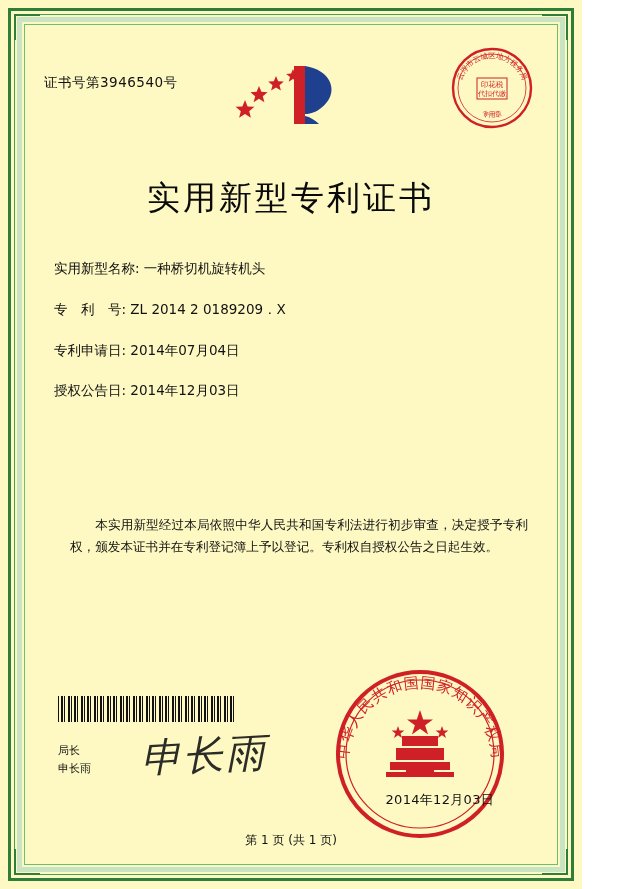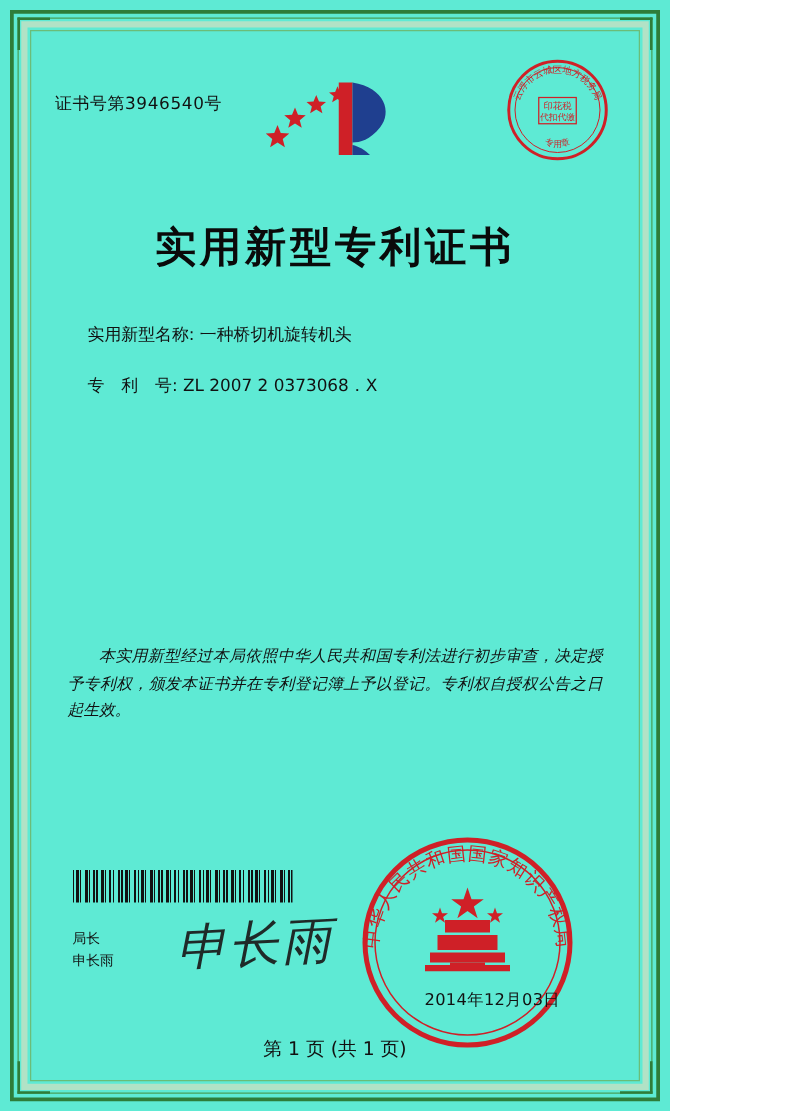--- a/index.html
+++ b/index.html
@@ -9,23 +9,23 @@
   body {
     width: 630px;
     height: 889px;
     background: #ffffff;
     font-family: "DejaVu Sans", sans-serif;
     overflow: hidden;
   }
 
   .page {
     position: relative;
-    width: 536px;
+    width: 582px;
     height: 889px;
-    background: #5eead4;
+    background: #fef9c3;
     box-sizing: border-box;
   }
 
   
   .border-outer {
     position: absolute;
     left: 8px;
     top: 8px;
     right: 8px;
     bottom: 8px;
@@ -111,33 +111,32 @@
   }
 
   
   .doc-title {
     position: absolute;
     left: 0;
     right: 0;
     top: 140px;
     text-align: center;
     font-family: "DejaVu Serif", serif;
-    font-weight: bold;
+    font-weight: normal;
     font-size: 33px;
     letter-spacing: 3px;
     color: #0a0a0a;
   }
 
   
   .fields {
     position: absolute;
     left: 18px;
     right: 18px;
     top: 222px;
-    margin-left: 16px;
   }
   .field-row {
     font-size: 13.5px;
     color: #111;
     margin-bottom: 20.5px;
     line-height: 1.5;
     white-space: nowrap;
   }
   .field-label {
     display: inline-block;
@@ -151,23 +150,22 @@
     position: absolute;
     left: 18px;
     right: 18px;
     top: 478px;
     font-size: 12.6px;
     line-height: 1.72;
     color: #111;
     text-align: justify;
   }
   .paragraphs p {
-    margin: 0 0 2px 0;
+    margin: 0 0 2px 16px;
     text-indent: 2em;
-    font-style: italic;
   }
 
   
   .barcode {
     position: absolute;
     left: 22px;
     top: 660px;
     width: 176px;
     height: 26px;
     background-image: repeating-linear-gradient(
@@ -219,21 +217,21 @@
     z-index: 5;
   }
 
   
   .footer {
     position: absolute;
     left: 0;
     right: 0;
     bottom: 4px;
     text-align: center;
-    font-size: 15px;
+    font-size: 12px;
     color: #111;
   }
 </style>
 </head>
 <body>
 
 <div class="page">
 
   <div class="border-outer"></div>
   <div class="border-guilloche"></div>
@@ -282,21 +280,29 @@
 
     <div class="doc-title">实用新型专利证书</div>
 
     <div class="fields">
       <div class="field-row">
         <span class="field-label">实用新型名称:</span>
         <span class="field-value">一种桥切机旋转机头</span>
       </div>
       <div class="field-row">
         <span class="field-label">专　利　号:</span>
-        <span class="field-value">ZL 2007 2 0373068．X</span>
+        <span class="field-value">ZL 2014 2 0189209．X</span>
+      </div>
+      <div class="field-row">
+        <span class="field-label">专利申请日:</span>
+        <span class="field-value">2014年07月04日</span>
+      </div>
+      <div class="field-row">
+        <span class="field-label">授权公告日:</span>
+        <span class="field-value">2014年12月03日</span>
       </div>
     </div>
 
     <div class="paragraphs">
       <p>本实用新型经过本局依照中华人民共和国专利法进行初步审查，决定授予专利权，颁发本证书并在专利登记簿上予以登记。专利权自授权公告之日起生效。</p>
     </div>
 
     <div class="barcode"></div>
 
     <div class="sign-block">

